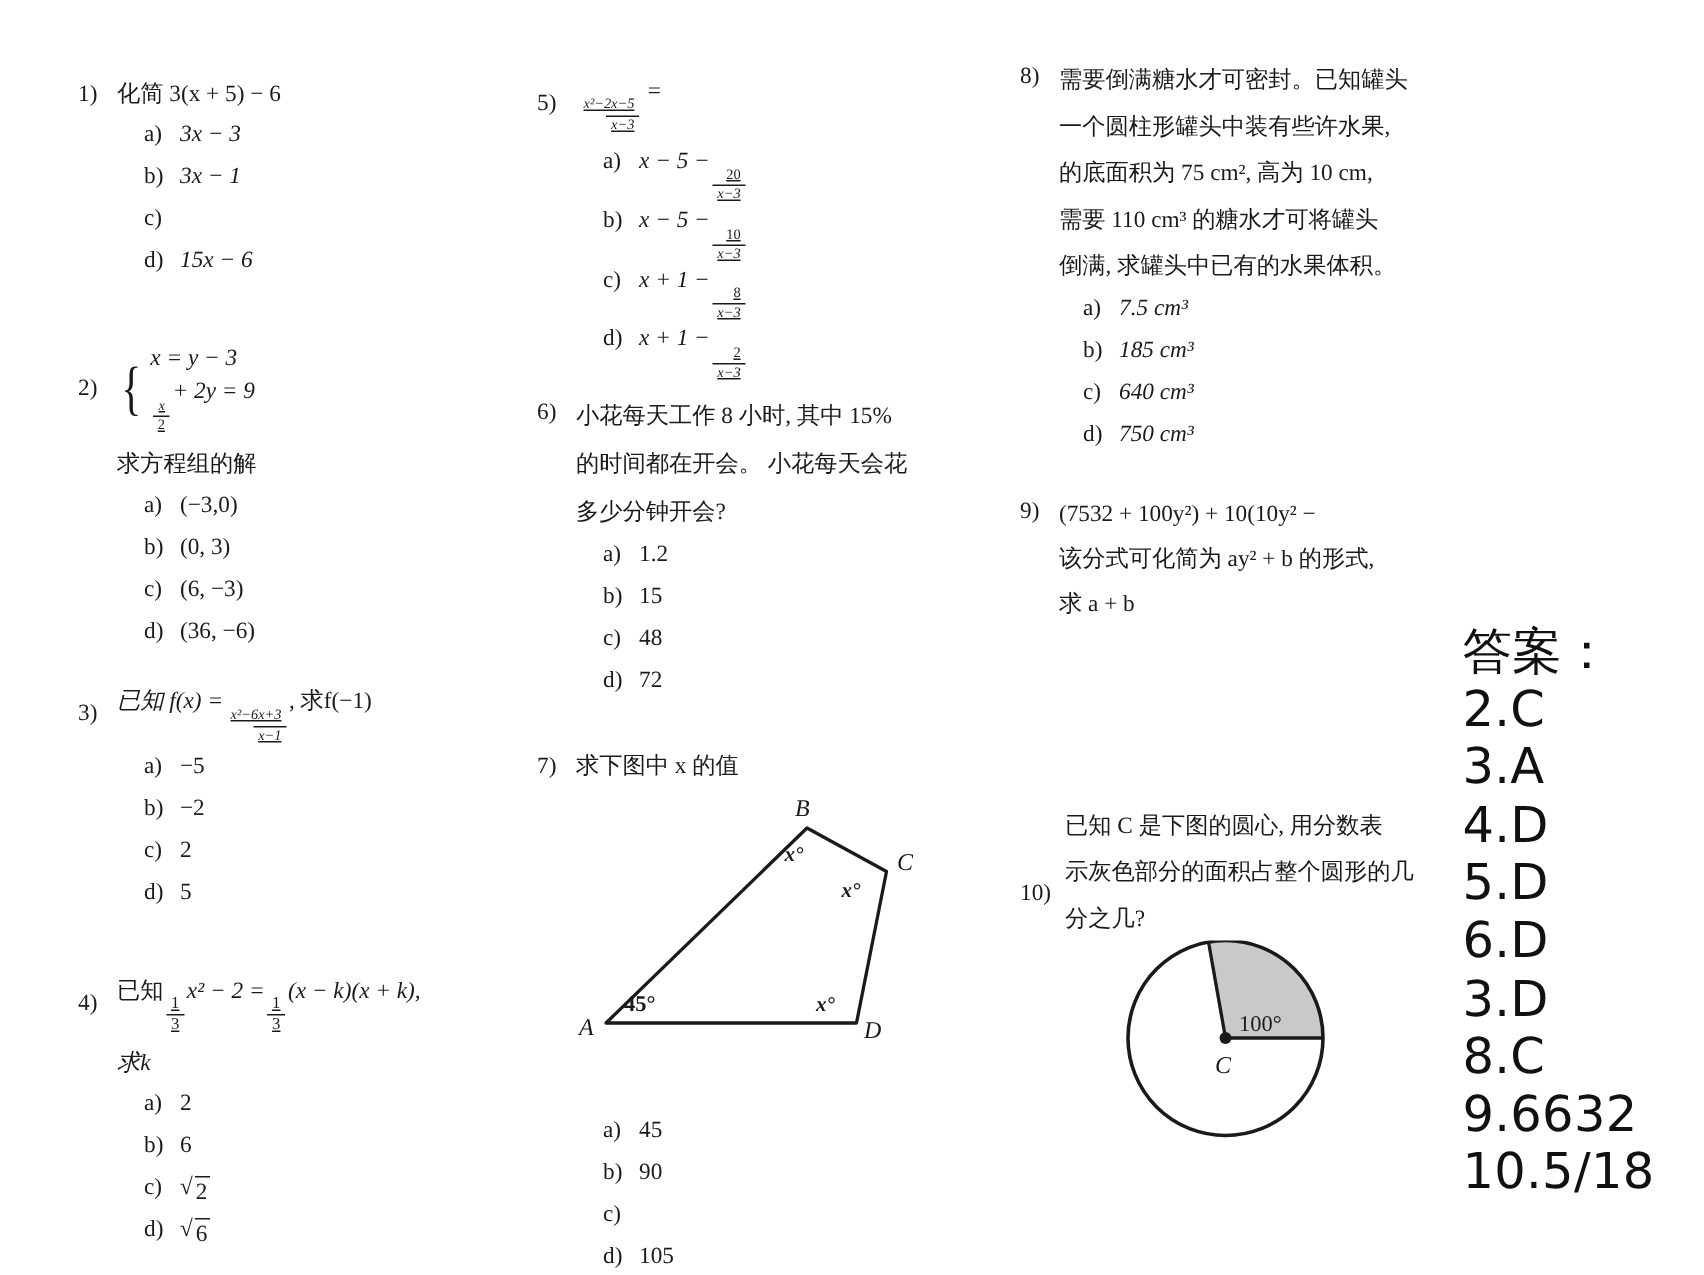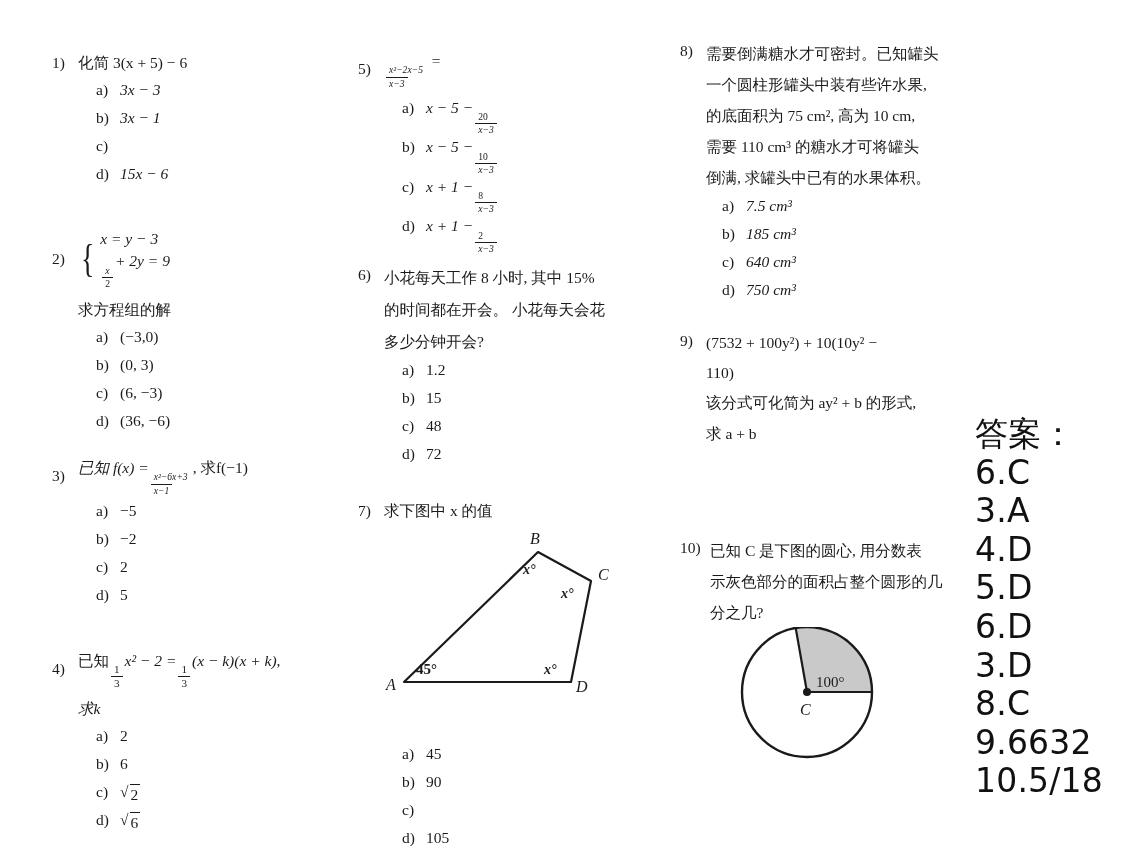--- a/index.html
+++ b/index.html
@@ -38,21 +38,21 @@
     align-items: flex-start;
     font-size: 15.5px;
     line-height: 1.62;
   }
   .q-num {
     flex: 0 0 auto;
     width: 26px;
     text-align: left;
     white-space: nowrap;
   }
-  .q-num.wide { width: 30px; }
+  .q-num.wide { width: 30px; margin-top: 48px; }
   .q-body {
     flex: 1 1 auto;
   }
   .q-line {
     line-height: 1.62;
     white-space: nowrap;
   }
   .cont {
     margin-left: 26px;
     font-size: 15.5px;
@@ -78,24 +78,25 @@
     flex: 1 1 auto;
     white-space: nowrap;
   }
 
   i, .it { font-style: italic; }
 
   
   .frac {
     display: inline-flex;
     flex-direction: column;
-    align-items: flex-start;
+    align-items: flex-end;
     vertical-align: -0.48em;
     margin: 0 2px;
     line-height: 1.05;
+    text-decoration: underline;
   }
   .frac .num {
     font-size: 0.72em;
     padding: 0 3px 1px 3px;
   }
   .frac .den {
     font-size: 0.72em;
     padding: 1px 3px 0 3px;
     border-top: 1px solid #1a1a1a;
   }
@@ -437,56 +438,55 @@
           <span class="opt-val it">750 cm³</span>
         </div>
       </div>
     </div>
 
     <div class="q" style="top:328px">
       <div class="q-head">
         <span class="q-num">9)</span>
         <span class="q-body">
           <div class="q-line" style="line-height:1.95">(7532 + 100y²) + 10(10y² −</div>
-          <div class="q-line" style="line-height:1.95">110)</div>
           <div class="q-line" style="line-height:1.95">该分式可化简为 ay² + b 的形式,</div>
           <div class="q-line" style="line-height:1.95">求 a + b</div>
         </span>
       </div>
     </div>
 
     <div class="q" style="top:535px">
       <div class="q-head">
         <span class="q-num wide">10)</span>
         <span class="q-body">
           <div class="q-line" style="line-height:2.0">已知 C 是下图的圆心, 用分数表</div>
           <div class="q-line" style="line-height:2.0">示灰色部分的面积占整个圆形的几</div>
           <div class="q-line" style="line-height:2.0">分之几?</div>
         </span>
       </div>
 
-      <div class="fig" style="left:40px; top:92px; width:180px; height:180px;">
+      <div class="fig" style="left:50px; top:92px; width:180px; height:180px;">
         <svg width="180" height="180" viewBox="0 0 180 180">
 
           <path d="M 87 65 L 152 65 A 65 65 0 0 0 75.71 1.18 Z" fill="#c9c9c9" stroke="none"></path>
           <circle cx="87" cy="65" r="65" fill="none" stroke="#1a1a1a" stroke-width="2.4"></circle>
           <line x1="87" y1="65" x2="152" y2="65" stroke="#1a1a1a" stroke-width="2.2"></line>
           <line x1="87" y1="65" x2="75.71" y2="1.18" stroke="#1a1a1a" stroke-width="2.2"></line>
           <circle cx="87" cy="65" r="4" fill="#1a1a1a"></circle>
           <text x="96" y="60" font-family="Liberation Serif, serif" font-size="15" fill="#1a1a1a">100°</text>
           <text x="80" y="88" font-family="Liberation Serif, serif" font-size="16" font-style="italic" fill="#1a1a1a">C</text>
         </svg>
       </div>
     </div>
 
   </div>
 
   <div class="col" id="answer-col">
     <div class="ans-title">答案：</div>
-    <div class="ans-row">6.C</div>
+    <div class="ans-row">2.C</div>
     <div class="ans-row">3.A</div>
     <div class="ans-row">4.D</div>
     <div class="ans-row">5.D</div>
     <div class="ans-row">6.D</div>
     <div class="ans-row">3.D</div>
     <div class="ans-row">8.C</div>
     <div class="ans-row">9.6632</div>
     <div class="ans-row">10.5/18</div>
   </div>
 

